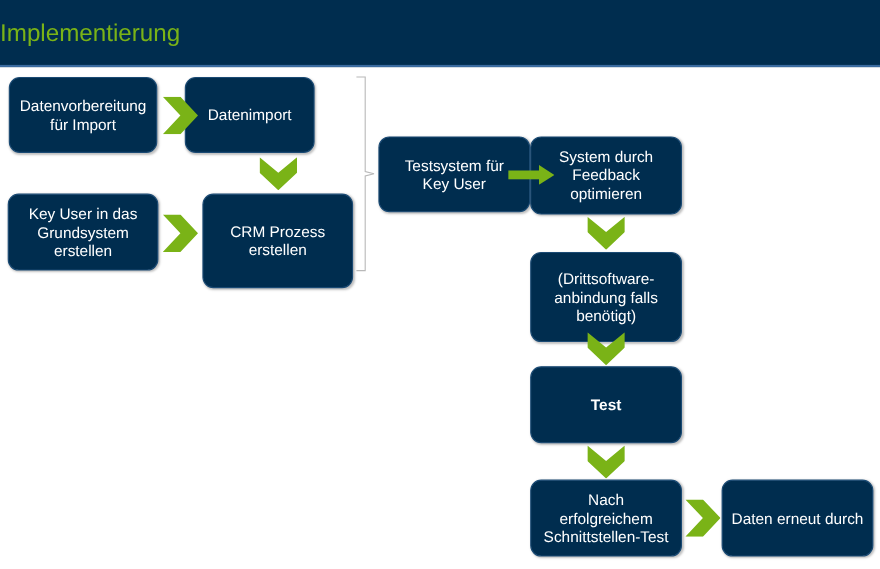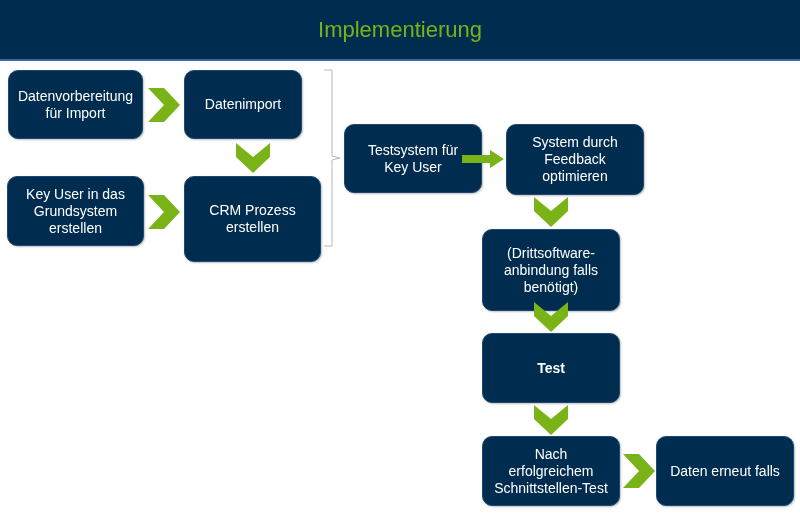--- a/index.html
+++ b/index.html
@@ -1,51 +1,51 @@
 <!DOCTYPE html>
 <html><head>
 <meta charset="utf-8">
 <style>
   html,body{margin:0;padding:0;}
   body{width:800px;height:517px;background:#ffffff;position:relative;overflow:hidden;font-family:"Liberation Sans",sans-serif;}
-  .header{position:absolute;left:0;top:0;width:800px;height:61px;background:#002d4f;border-bottom:2px solid #3a6ba0;box-sizing:border-box;display:flex;align-items:center;justify-content:center;}
+  .header{position:absolute;left:0;top:0;width:800px;height:61px;background:#002d4f;border-bottom:2px solid #3a6ba0;box-sizing:border-box;display:flex;align-items:center;justify-content:flex-start;}
   .header .title{color:#7ab317;font-size:22px;}
   .box{position:absolute;background:#002d4f;border:1px solid #1a4a74;border-radius:10px;box-sizing:border-box;display:flex;align-items:center;justify-content:center;text-align:center;color:#ffffff;font-size:14px;line-height:17px;white-space:pre-line;box-shadow:1px 1px 2px rgba(0,0,0,0.25);}
   .chev{position:absolute;}
   .brace{position:absolute;}
 </style>
 </head>
 <body>
 
 <div class="header">
   <span class="title">Implementierung</span>
 </div>
 
 <div class="box" style="left:8px;top:70px;width:135px;height:69px;">Datenvorbereitung
 für Import</div>
-<div class="box" style="left:184px;top:70px;width:118px;height:69px;">Datenimport</div>
+<div class="box" style="left:168px;top:70px;width:118px;height:69px;">Datenimport</div>
 <div class="box" style="left:7px;top:176px;width:137px;height:70px;">Key User in das
 Grundsystem
 erstellen</div>
 <div class="box" style="left:184px;top:176px;width:137px;height:86px;">CRM Prozess
 erstellen</div>
 
 <div class="box" style="left:344px;top:124px;width:138px;height:69px;">Testsystem für
 Key User</div>
-<div class="box" style="left:506px;top:124px;width:138px;height:71px;">System durch
+<div class="box" style="left:482px;top:124px;width:138px;height:71px;">System durch
 Feedback
 optimieren</div>
 <div class="box" style="left:482px;top:229px;width:138px;height:82px;">(Drittsoftware-
 anbindung falls
 benötigt)</div>
 <div class="box" style="left:482px;top:333px;width:138px;height:70px;font-weight:bold;">Test</div>
 <div class="box" style="left:482px;top:436px;width:138px;height:70px;">Nach
 erfolgreichem
 Schnittstellen-Test</div>
-<div class="box" style="left:656px;top:436px;width:138px;height:70px;">Daten erneut falls</div>
+<div class="box" style="left:656px;top:436px;width:138px;height:70px;">Daten erneut durch</div>
 
 <svg class="chev" style="left:148px;top:88px;" width="32" height="34" viewBox="0 0 32 34">
   <polygon points="0,0 16,0 32,17 16,34 0,34 16,17" fill="#7ab317"></polygon>
 </svg>
 <svg class="chev" style="left:148px;top:195px;" width="32" height="34" viewBox="0 0 32 34">
   <polygon points="0,0 16,0 32,17 16,34 0,34 16,17" fill="#7ab317"></polygon>
 </svg>
 <svg class="chev" style="left:623px;top:454px;" width="32" height="34" viewBox="0 0 32 34">
   <polygon points="0,0 16,0 32,17 16,34 0,34 16,17" fill="#7ab317"></polygon>
 </svg>

